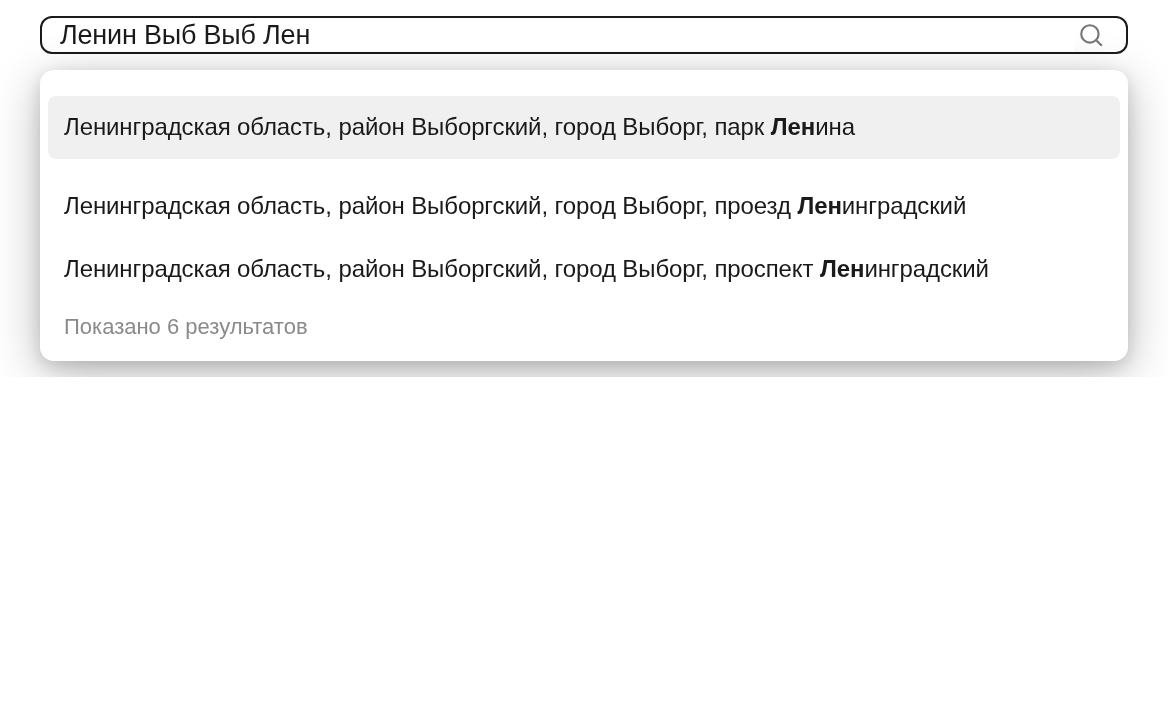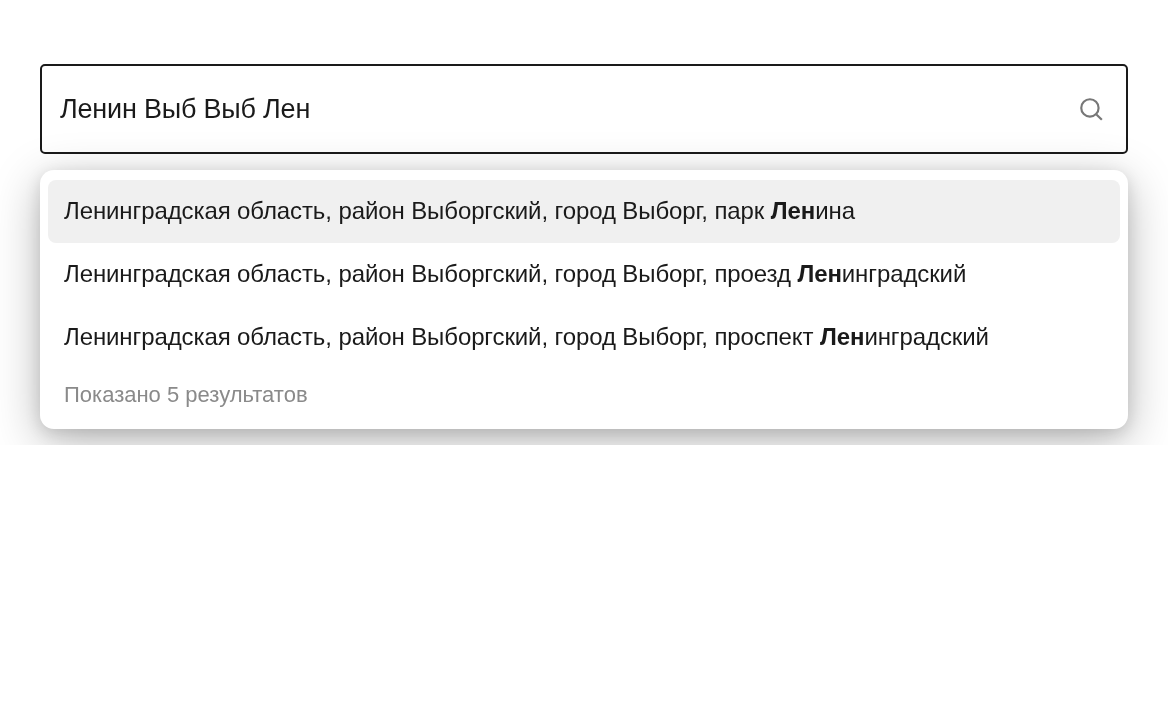--- a/index.html
+++ b/index.html
@@ -13,24 +13,23 @@
       padding: 16px 40px;
       width: 1168px;
     }
     .search-container {
       position: relative;
     }
     .search-box {
       display: flex;
       align-items: center;
       border: 2px solid #1a1a1a;
-      border-radius: 5px;
-      padding: 26px 18px;
+      border-radius: 12px;
+      padding: 0 18px;
       background: #fff;
-      margin-top: 48px;
     }
     .search-input {
       flex: 1;
       border: none;
       outline: none;
       font-size: 27px;
       color: #1a1a1a;
       font-family: inherit;
       letter-spacing: -0.2px;
     }
@@ -60,21 +59,21 @@
       padding: 14px 24px;
       font-size: 24px;
       line-height: 1.45;
       color: #1a1a1a;
       cursor: pointer;
       letter-spacing: -0.1px;
     }
     .suggestion.highlighted {
       background: #f0f0f0;
       border-radius: 8px;
-      margin: 0 8px;
+      margin: 16px 8px;
       padding: 14px 16px;
     }
     .suggestion b {
       font-weight: 700;
     }
     .footer {
       padding: 10px 24px 0 24px;
       font-size: 22px;
       line-height: 1.5;
       color: #8a8a8a;
@@ -94,16 +93,16 @@
     </div>
   </div>
 
   <div class="dropdown">
     <div id="suggestions-list">
         <div class="suggestion highlighted">Ленинградская область, район Выборгский, город Выборг, парк <b>Лен</b>ина</div>
         <div class="suggestion">Ленинградская область, район Выборгский, город Выборг, проезд <b>Лен</b>инградский</div>
         <div class="suggestion">Ленинградская область, район Выборгский, город Выборг, проспект <b>Лен</b>инградский</div>
       </div>
     <div class="footer">
-      <div>Показано 5 результатов</div>
+      <div>Показано 6 результатов</div>
     </div>
   </div>
 </div>
 
 </body></html>

